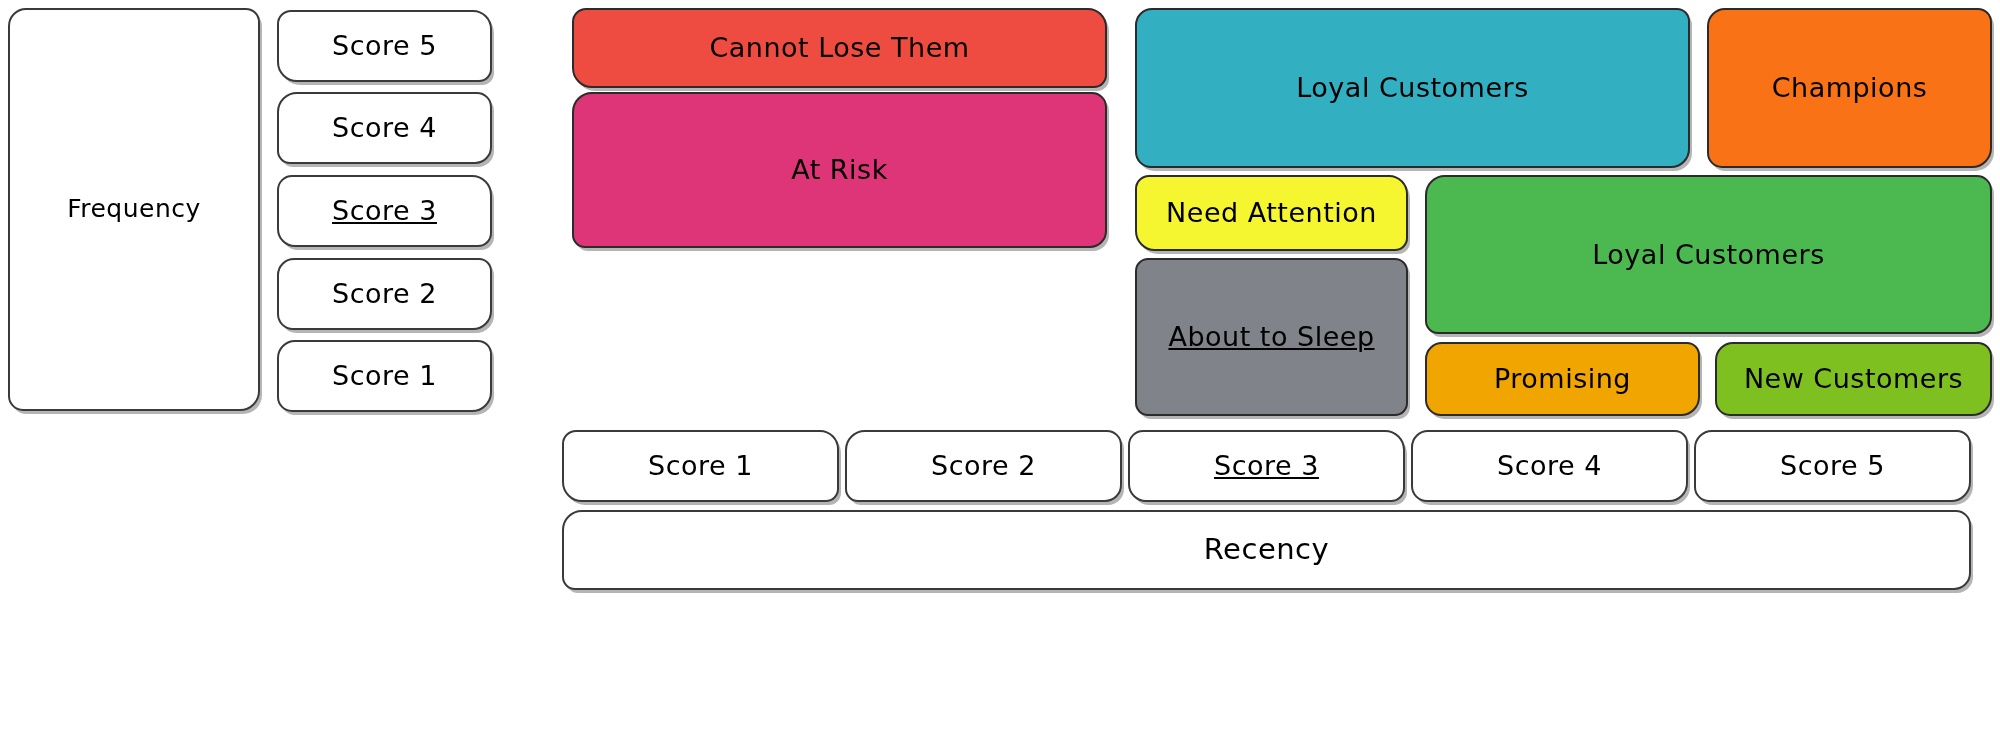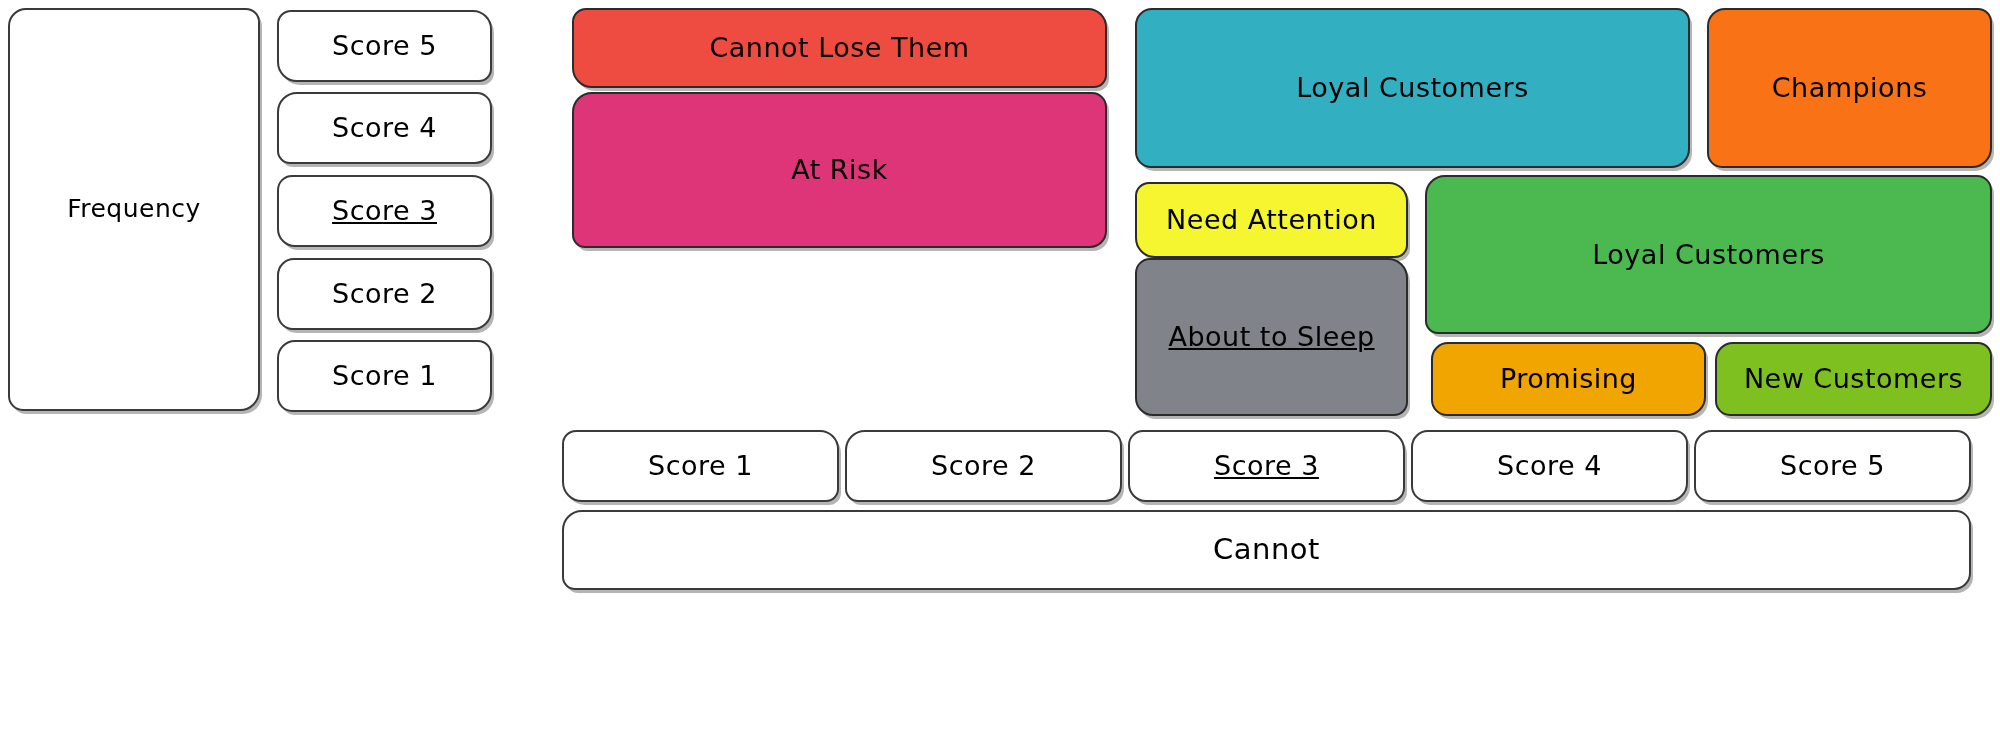--- a/index.html
+++ b/index.html
@@ -103,33 +103,33 @@
 
 
   <div class="box seg-box j5" style="left:1135px; top:8px; width:555px; height:160px; background:#32AFC0;">
     <span class="lbl">Loyal Customers</span>
   </div>
 
   <div class="box seg-box j1" style="left:1707px; top:8px; width:285px; height:160px; background:#f97316;">
     <span class="lbl">Champions</span>
   </div>
 
-  <div class="box seg-box j2" style="left:1135px; top:175px; width:273px; height:76px; background:#F5F530;margin-top:7px;">
+  <div class="box seg-box j2" style="left:1135px; top:175px; width:273px; height:76px; background:#F5F530;">
     <span class="lbl">Need Attention</span>
   </div>
 
   <div class="box seg-box j3" style="left:1425px; top:175px; width:567px; height:159px; background:#4CB950;">
     <span class="lbl">Loyal Customers</span>
   </div>
 
-  <div class="box seg-box j4" style="left:1135px; top:258px; width:273px; height:158px; background:#808389;">
+  <div class="box seg-box j4" style="left:1135px; top:258px; width:273px; height:158px; background:#808389;border-radius:13px;">
     <span class="lbl">About to Sleep</span>
   </div>
 
-  <div class="box seg-box j5" style="left:1425px; top:342px; width:275px; height:74px; background:#F0A500;margin-left:6px;">
+  <div class="box seg-box j5" style="left:1425px; top:342px; width:275px; height:74px; background:#F0A500;">
     <span class="lbl">Promising</span>
   </div>
 
   <div class="box seg-box j1" style="left:1715px; top:342px; width:277px; height:74px; background:#7FC021;">
     <span class="lbl">New Customers</span>
   </div>
 
   <div class="box axis-box j2" style="left:562px; top:430px; width:277px; height:72px;">
     <span class="lbl">Score 1</span>
   </div>
@@ -144,16 +144,16 @@
 
   <div class="box axis-box j5" style="left:1411px; top:430px; width:277px; height:72px;">
     <span class="lbl">Score 4</span>
   </div>
 
   <div class="box axis-box j1" style="left:1694px; top:430px; width:277px; height:72px;">
     <span class="lbl">Score 5</span>
   </div>
 
   <div class="box axis-box j3" style="left:562px; top:510px; width:1409px; height:80px; font-size:29px;">
-    <span class="lbl">Cannot</span>
+    <span class="lbl">Recency</span>
   </div>
 
 </div>
 
 </body></html>

